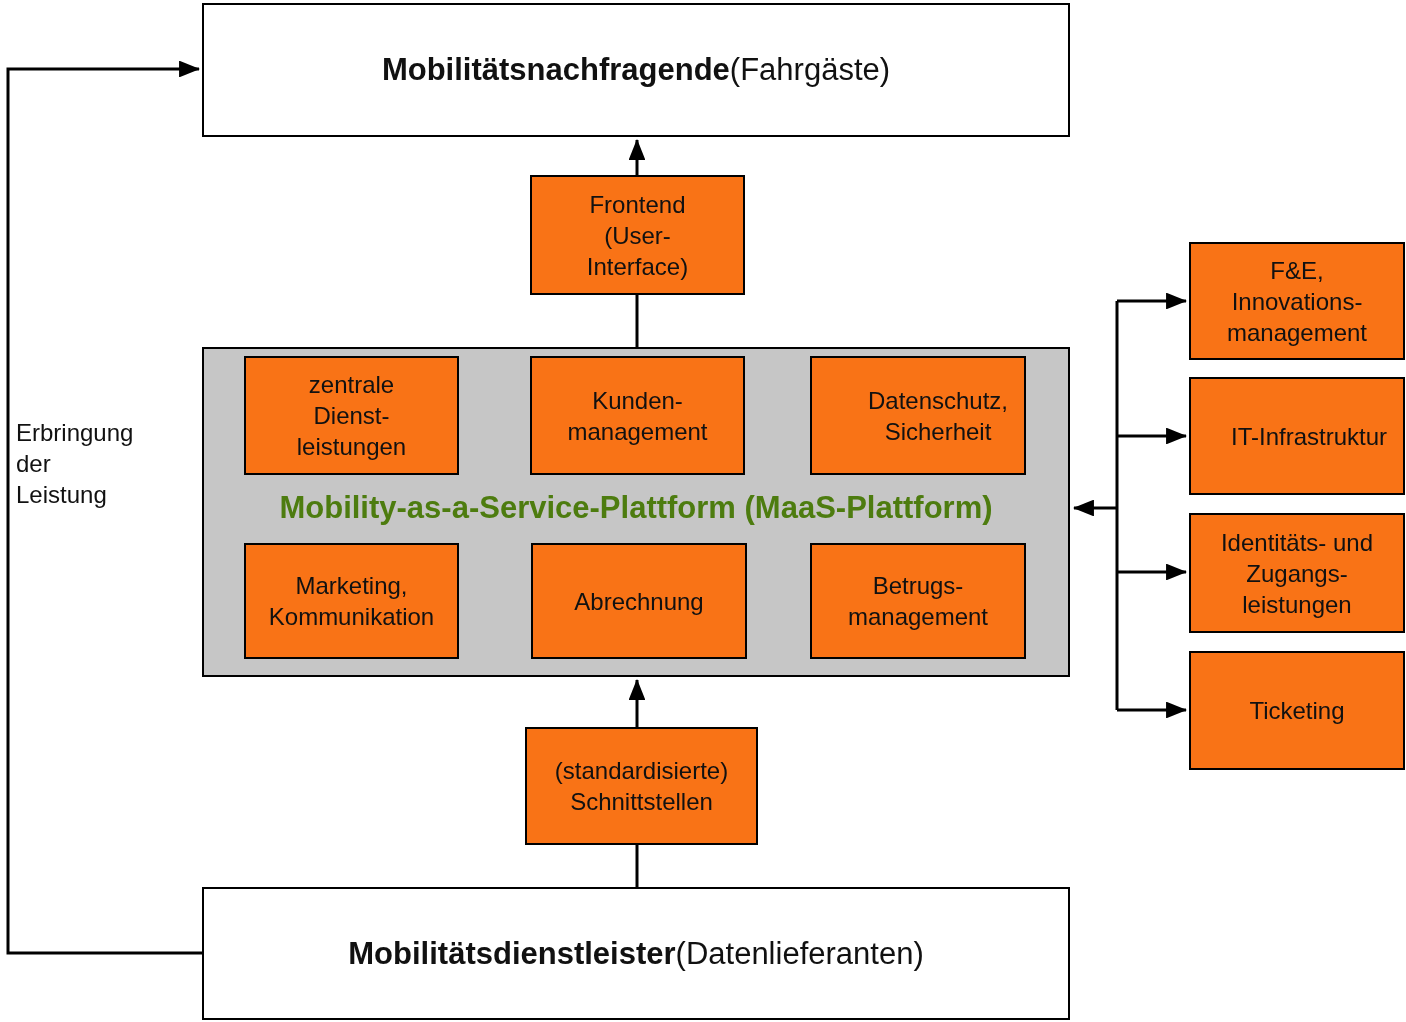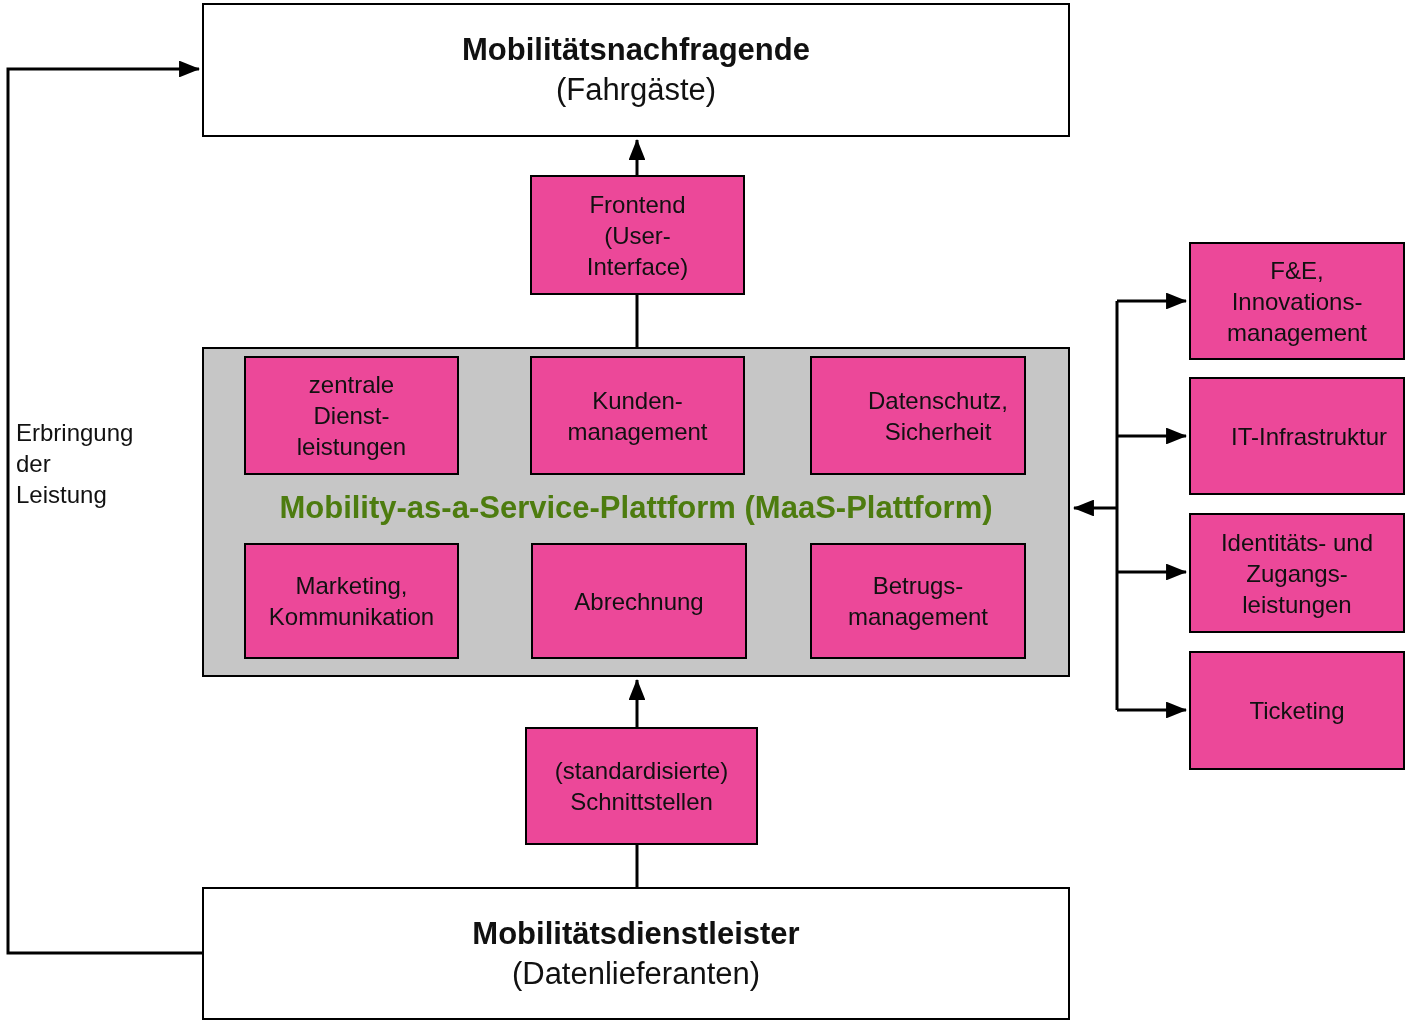--- a/index.html
+++ b/index.html
@@ -16,28 +16,28 @@
     position: absolute;
     left: 0; top: 0;
     width: 1406px; height: 1022px;
     pointer-events: none;
   }
   .box {
     position: absolute;
     box-sizing: border-box;
     border: 2px solid #000000;
     display: flex;
-    flex-direction: column;
+    flex-direction: row;
     align-items: center;
     justify-content: center;
     text-align: center;
     white-space: pre-line;
   }
   .box.white  { background: #ffffff; }
-  .box.light  { background: #ec4899; }
+  .box.light  { background: #f97316; }
   .box.platform-bg { background: #c6c6c6; }
   .big-title    { font-size: 31px; font-weight: bold; line-height: 40px; }
   .big-subtitle { font-size: 31px; font-weight: normal; line-height: 40px; }
   .module-label { font-size: 24px; line-height: 31px; }
   .platform-title {
     position: absolute;
     left: 202px; top: 486px;
     width: 868px; height: 44px;
     display: flex; align-items: center; justify-content: center;
     font-size: 31px; font-weight: bold;

